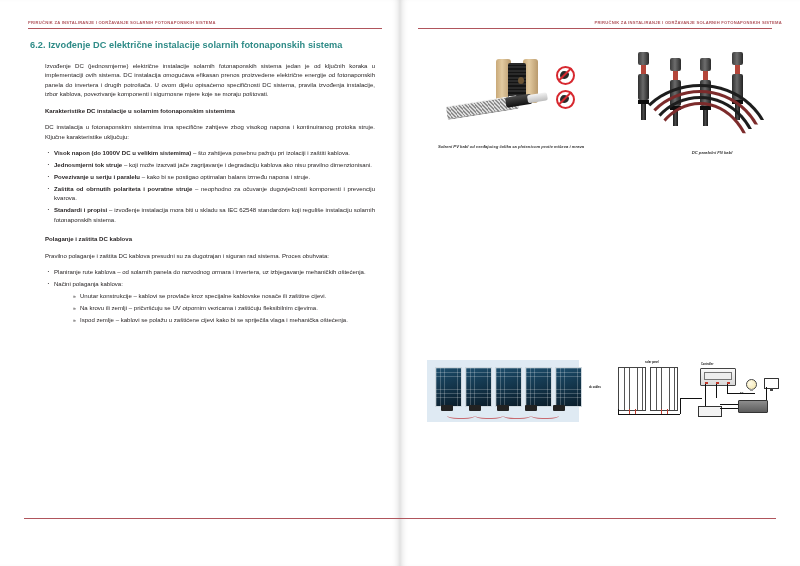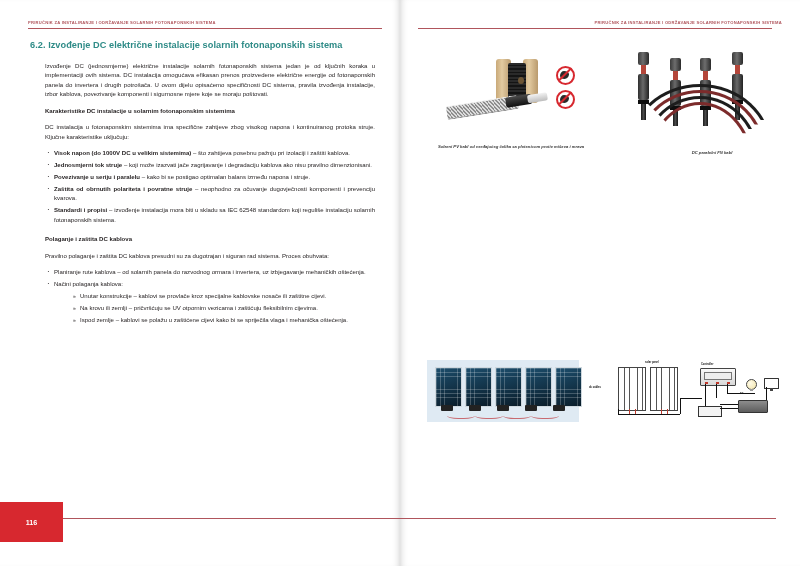--- a/index.html
+++ b/index.html
@@ -156,21 +156,20 @@
           <li>Načini polaganja kablova:</li>
         </ul>
       <ul class="sub2" id="bl3">
           <li>Unutar konstrukcije – kablovi se provlače kroz specijalne kablovske nosače ili zaštitne cijevi.</li>
           <li>Na krovu ili zemlji – pričvršćuju se UV otpornim vezicama i zaštićuju fleksibilnim cijevima.</li>
           <li>Ispod zemlje – kablovi se polažu u zaštićene cijevi kako bi se spriječila vlaga i mehanička oštećenja.</li>
         </ul>
     </div>
 
     <div class="foot-rule"></div>
-    <div class="pnum">116</div>
   </div>
 
   <div class="page right">
 
     <div class="rh">PRIRUČNIK ZA INSTALIRANJE I ODRŽAVANJE SOLARNIH FOTONAPONSKIH SISTEMA</div>
     <div class="rh-rule"></div>
 
     <div class="fig" style="left:38px;top:56px;width:150px;height:105px;">
       <div style="position:relative;width:150px;height:88px;">
         <div class="spool">

